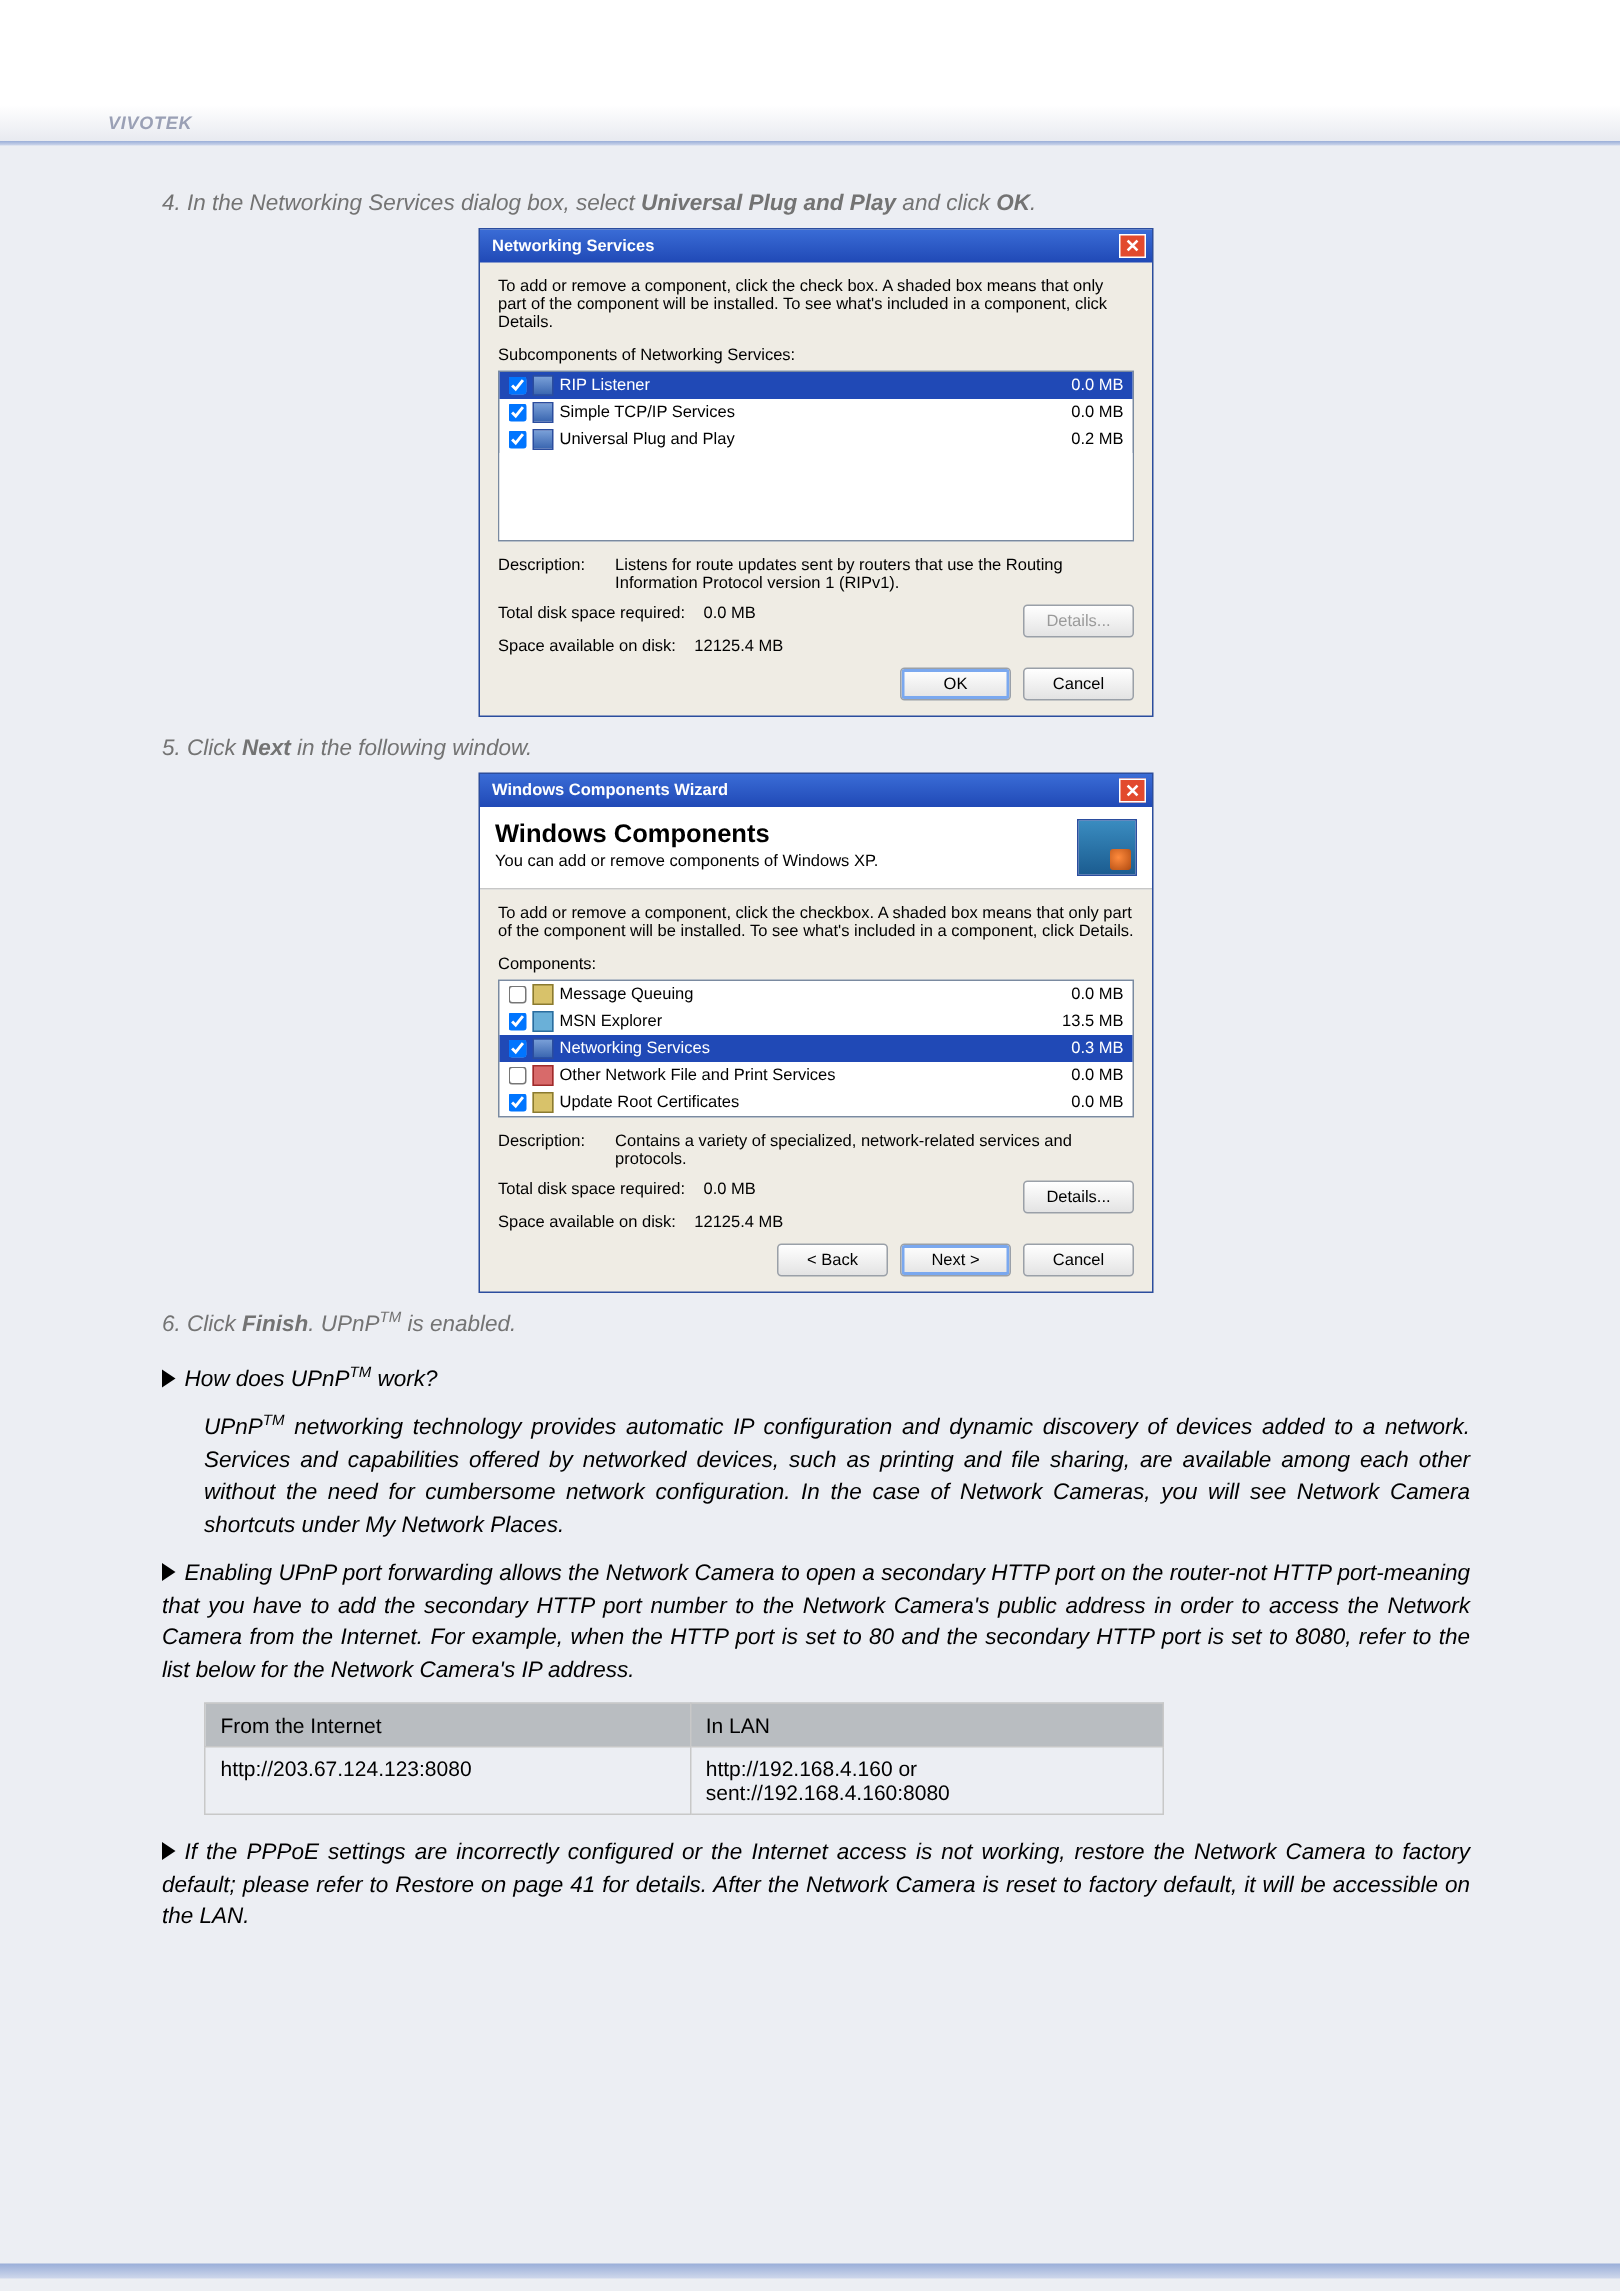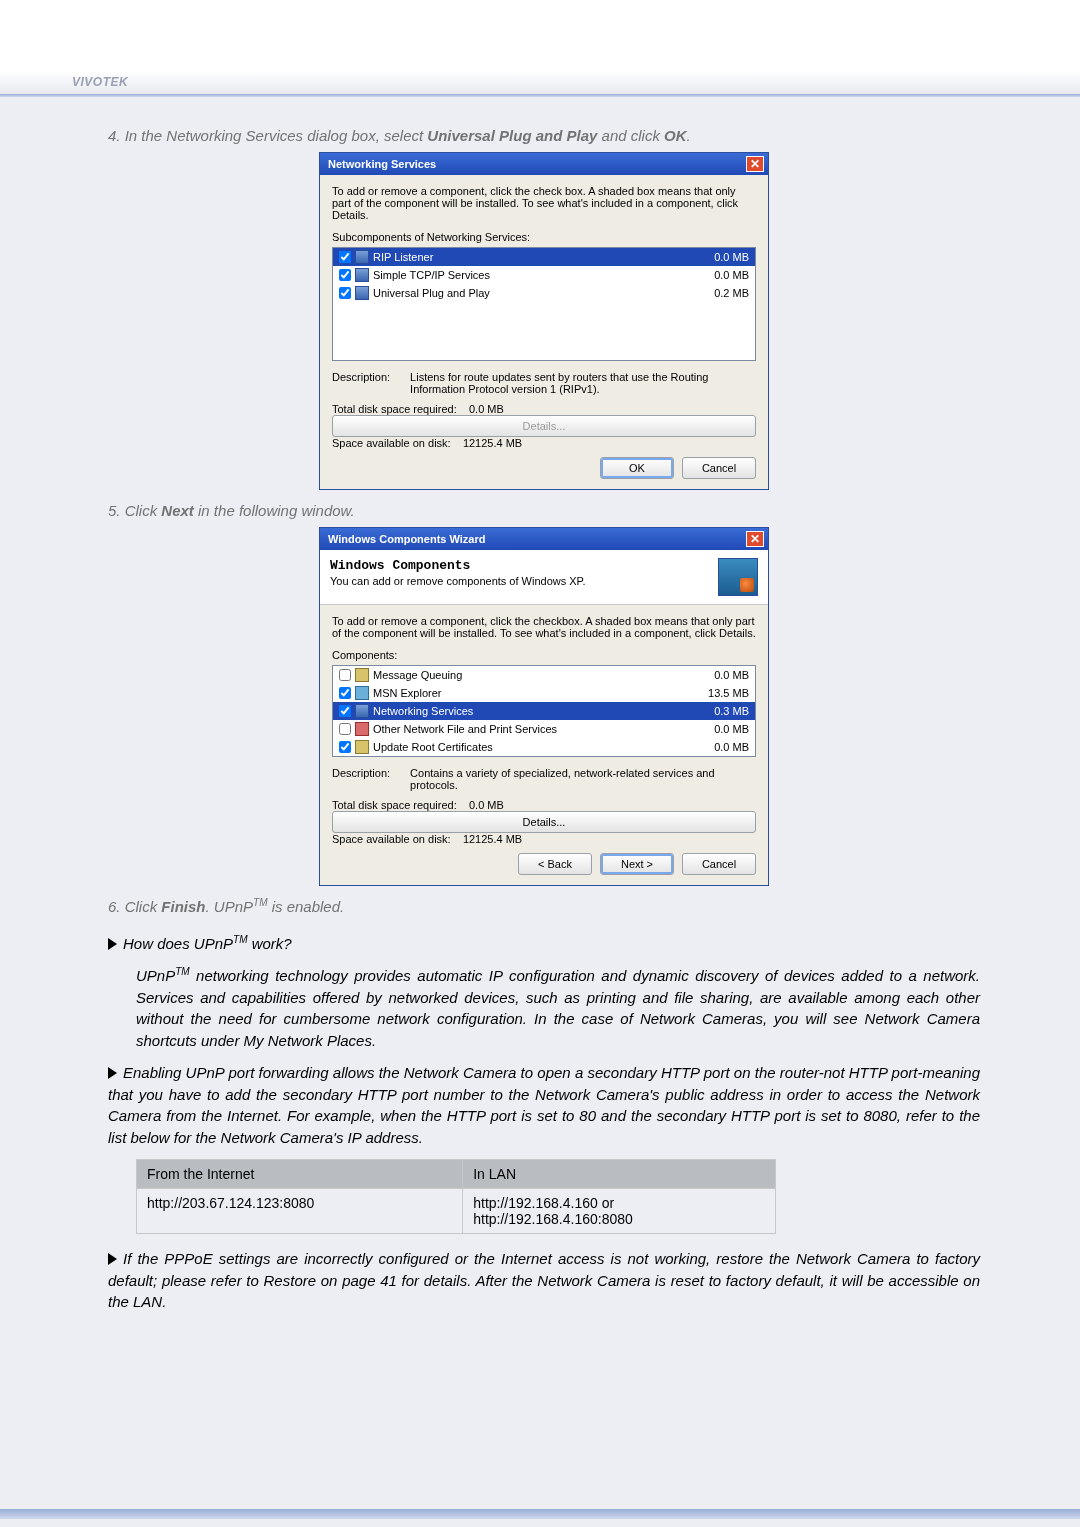--- a/index.html
+++ b/index.html
@@ -23,30 +23,30 @@
   .listbox { background:#fff; border:1px solid #7a8aa0; }
   .row { display:flex; align-items:center; justify-content:space-between; padding:2px 6px; border-bottom:0; height:18px; }
   .row .left { display:flex; align-items:center; gap:4px; }
   .row input[type=checkbox]{ width:12px; height:12px; }
   .row .ico { width:14px; height:14px; background:linear-gradient(#7aa0d8,#3a66b0); border:1px solid #2b4d9e; }
   .row.sel { background:#2049b6; color:#fff; }
   .row.sel .sz { background:#2049b6; color:#fff; }
   .sz { font-size:11px; }
   .spacer-row { height:58px; background:#fff; }
   .desc { margin:10px 0 8px 0; display:flex; gap:20px; }
-  .metrics { display:flex; justify-content:space-between;flex-direction:column; }
+  .metrics { display:flex; justify-content:space-between; }
   .metrics .lbl { width:160px; }
   .btn { display:inline-flex; align-items:center; justify-content:center; min-width:74px; height:22px; border:1px solid #9aa0a8; background:linear-gradient(#fff,#e3e3e3); border-radius:3px; font-size:11px; padding:0 12px; }
   .btn.disabled { color:#9a9a9a; }
   .btn-row { display:flex; justify-content:flex-end; gap:8px; margin-top:8px; }
   .btn.primary { box-shadow: 0 0 0 2px #7aa8ef inset; }
 
   
   .wiz-head { display:flex; justify-content:space-between; align-items:flex-start; background:#fff; border-bottom:1px solid #c7c7c7; padding:8px 10px; }
-  .wiz-title { font-weight:bold; font-size:13px;font-family:Liberation Mono, monospace; }
+  .wiz-title { font-weight:bold; font-size:17px; }
   .wiz-sub { font-size:11px; margin-top:2px; }
   .wiz-logo { width:40px; height:38px; background:linear-gradient(#3a8cc0,#1b5c90); border:1px solid #2b4d9e; position:relative; }
   .wiz-logo::after { content:""; position:absolute; right:3px; bottom:3px; width:14px; height:14px; background: radial-gradient(circle at 40% 40%, #ff8b3d, #b04a10); border-radius:2px; }
   .row .ico2 { width:14px; height:14px; background:#d8c26a; border:1px solid #8a7a30; }
   .row .ico3 { width:14px; height:14px; background:#6ab0d8; border:1px solid #2b6d9e; }
   .row .ico4 { width:14px; height:14px; background:#d86a6a; border:1px solid #9e2b2b; }
 
   .small-hint { font-size:11px; }
 
   
@@ -235,21 +235,21 @@
     </p>
 
     <table class="tbl">
       <tbody>
           <tr>
         <th>From the Internet</th>
         <th>In LAN</th>
       </tr>
       <tr>
         <td>http://203.67.124.123:8080</td>
-        <td><span>http://192.168.4.160 or</span><br><span>http://192.168.4.160:8080</span></td>
+        <td><span>http://192.168.4.160 or</span><br><span>sent://192.168.4.160:8080</span></td>
       </tr>
     </tbody>
       </table>
 
     <p class="para mt10">
       <span class="tri"></span><span>If the PPPoE settings are incorrectly configured or the Internet access is not working, restore the Network Camera to factory default; please refer to Restore on page 41 for details. After the Network Camera is reset to factory default, it will be accessible on the LAN.</span>
     </p>
 
   </div>
 

